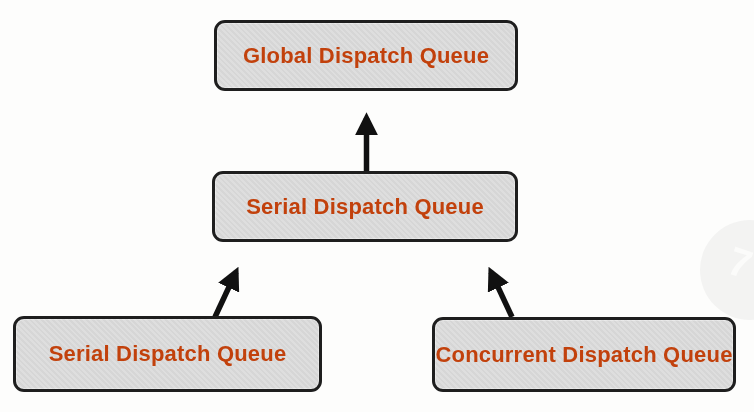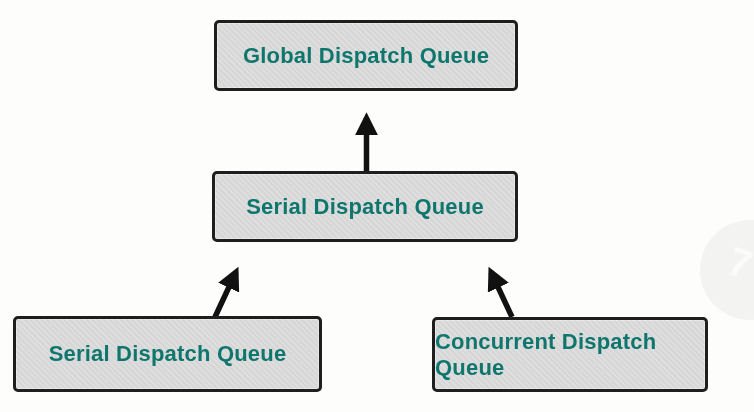--- a/index.html
+++ b/index.html
@@ -16,46 +16,46 @@
   }
   .canvas {
     position: absolute;
     inset: 0;
   }
   .node {
     position: absolute;
     box-sizing: border-box;
     background: #dadada;
     border: 3px solid #1e1e1e;
-    border-radius: 5px;
+    border-radius: 11px;
     display: flex;
     align-items: center;
     justify-content: center;
     font-weight: bold;
     font-size: 22px;
-    color: #0f766e;
+    color: #c2410c;
     letter-spacing: 0.2px;
     box-shadow: inset 0 0 0 1px rgba(255,255,255,0.35);
   }
   
   .node::after {
     content: "";
     position: absolute;
     inset: 0;
     border-radius: 10px;
     background:
       repeating-linear-gradient(45deg, rgba(255,255,255,0.12) 0 2px, rgba(0,0,0,0.02) 2px 4px);
     pointer-events: none;
   }
   .node span { position: relative; z-index: 1; }
 
   #node-global     { left: 214px; top: 20px;  width: 304px; height: 71px; }
   #node-serial-mid { left: 212px; top: 171px; width: 306px; height: 71px; }
   #node-serial-bot { left: 13px;  top: 316px; width: 309px; height: 76px; }
-  #node-concurrent { left: 432px; top: 317px; width: 276px; height: 75px; }
+  #node-concurrent { left: 432px; top: 317px; width: 304px; height: 75px; }
 
   .edges-layer {
     position: absolute;
     inset: 0;
     pointer-events: none;
   }
 
   .watermark {
     position: absolute;
     left: 700px;

